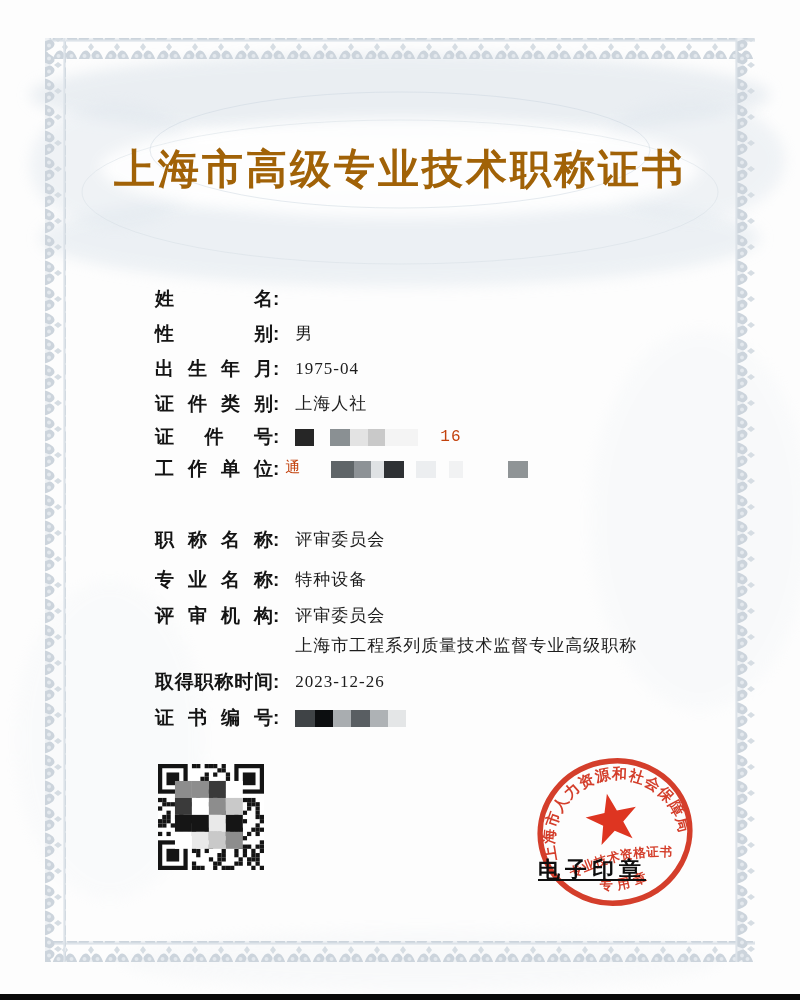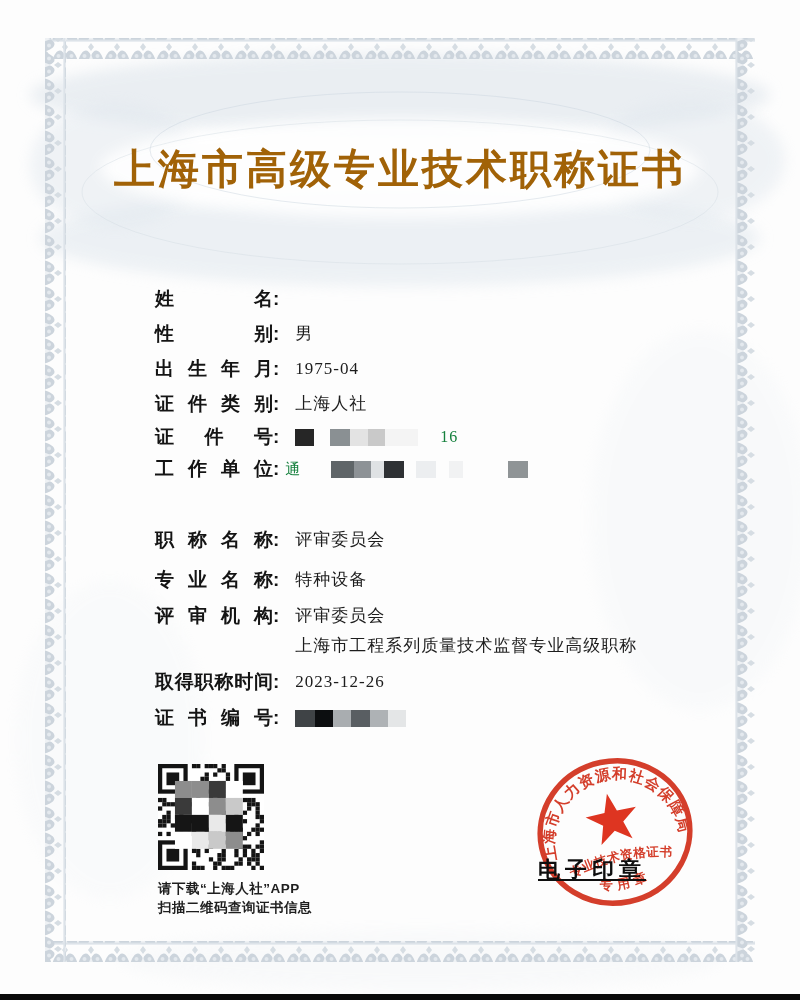--- a/index.html
+++ b/index.html
@@ -20,21 +20,21 @@
     font-size:19px;font-weight:bold;color:#141414;line-height:24px;
   }
   .colon{font-size:19px;font-weight:bold;color:#141414;line-height:24px;}
   .val{
     margin-left:16px;font-size:17px;color:#1d1d1d;line-height:24px;
     font-family:"Liberation Serif","DejaVu Serif",serif;letter-spacing:1px;
   }
   .val-flex{display:flex;align-items:center;height:24px;}
   .val-multi{width:352px;line-height:30px;margin-top:-3px;}
   .mz{display:inline-block;height:17px;}
-  .suffix{font-family:Liberation Serif, serif;font-size:16px;color:#15803d;}
+  .suffix{font-family:Liberation Mono, monospace;font-size:16px;color:#c2410c;}
   .qr-caption{
     position:absolute;left:158px;top:879px;
     font-size:13.5px;font-weight:bold;color:#1e1e1e;line-height:19px;letter-spacing:0.5px;
   }
   .seal-wrap{position:absolute;left:527px;top:742px;width:176px;height:180px;}
   .seal-overlay{
     position:absolute;left:538px;top:855px;
     font-size:22px;font-weight:bold;color:#0e0e0e;letter-spacing:5px;white-space:nowrap;text-decoration:underline;
   }
   .bottom-strip{position:absolute;left:0;top:994px;width:800px;height:6px;background:#0a0a0a;}
@@ -439,24 +439,20 @@
       <rect x="16.96" y="50.88" width="16.96" height="16.96" fill="#151515"></rect>
       <rect x="33.92" y="50.88" width="16.96" height="16.96" fill="#151515"></rect>
       <rect x="50.88" y="50.88" width="16.96" height="16.96" fill="#e9e9e9"></rect>
       <rect x="67.84" y="50.88" width="16.96" height="16.96" fill="#151515"></rect>
       <rect x="16.96" y="67.84" width="16.96" height="16.96" fill="#ffffff"></rect>
       <rect x="33.92" y="67.84" width="16.96" height="16.96" fill="#e9e9e9"></rect>
       <rect x="50.88" y="67.84" width="16.96" height="16.96" fill="#c9c9c9"></rect>
       <rect x="67.84" y="67.84" width="16.96" height="16.96" fill="#8d8d8d"></rect>
     </svg>
 
-  <div class="qr-caption">
-    <div>请下载“上海人社”APP</div>
-    <div>扫描二维码查询证书信息</div>
-  </div>
 
   <div class="seal-wrap">
     <svg width="176" height="180" viewBox="0 0 176 180">
       <defs>
         <path id="sealArcTop" d="M 25,100 A 63,63 0 0 1 151,100" fill="none"></path>
         <path id="sealArcMid" d="M 36,126 Q 88,111 140,126" fill="none"></path>
         <path id="sealArcBot" d="M 54,141 Q 88,152 122,141" fill="none"></path>
       </defs>
       <g transform="rotate(-12 88 90)" opacity="0.95">
         <ellipse cx="88" cy="90" rx="75" ry="71" fill="none" stroke="#d23420" stroke-width="5.5"></ellipse>

